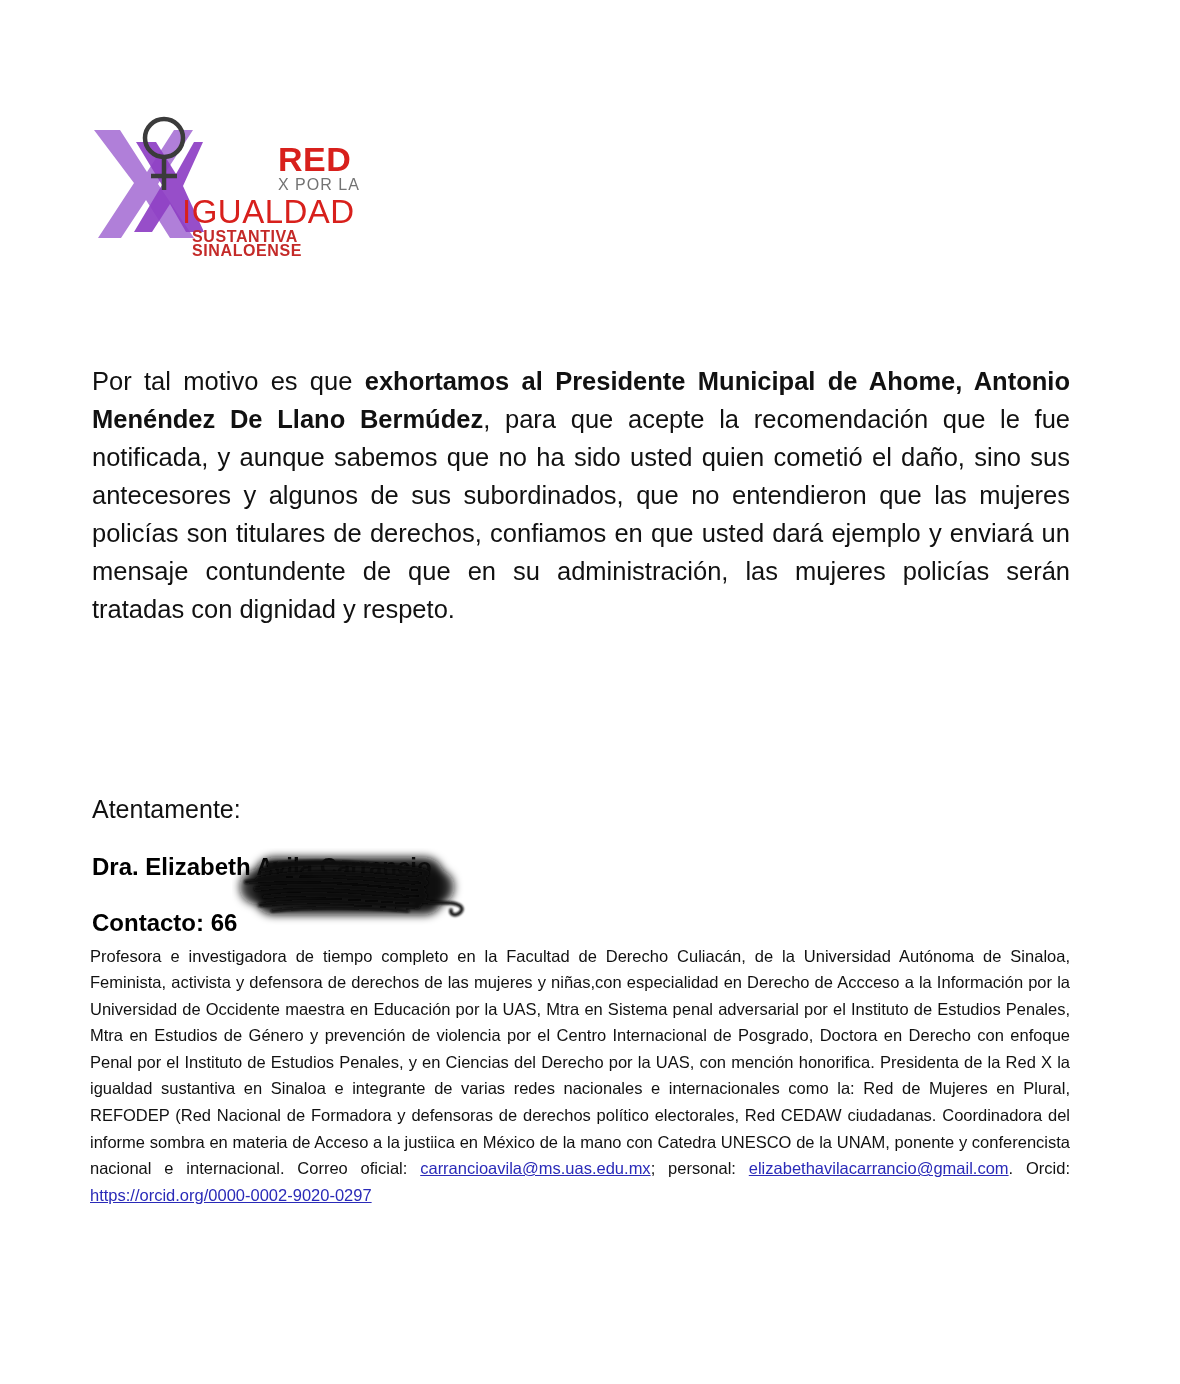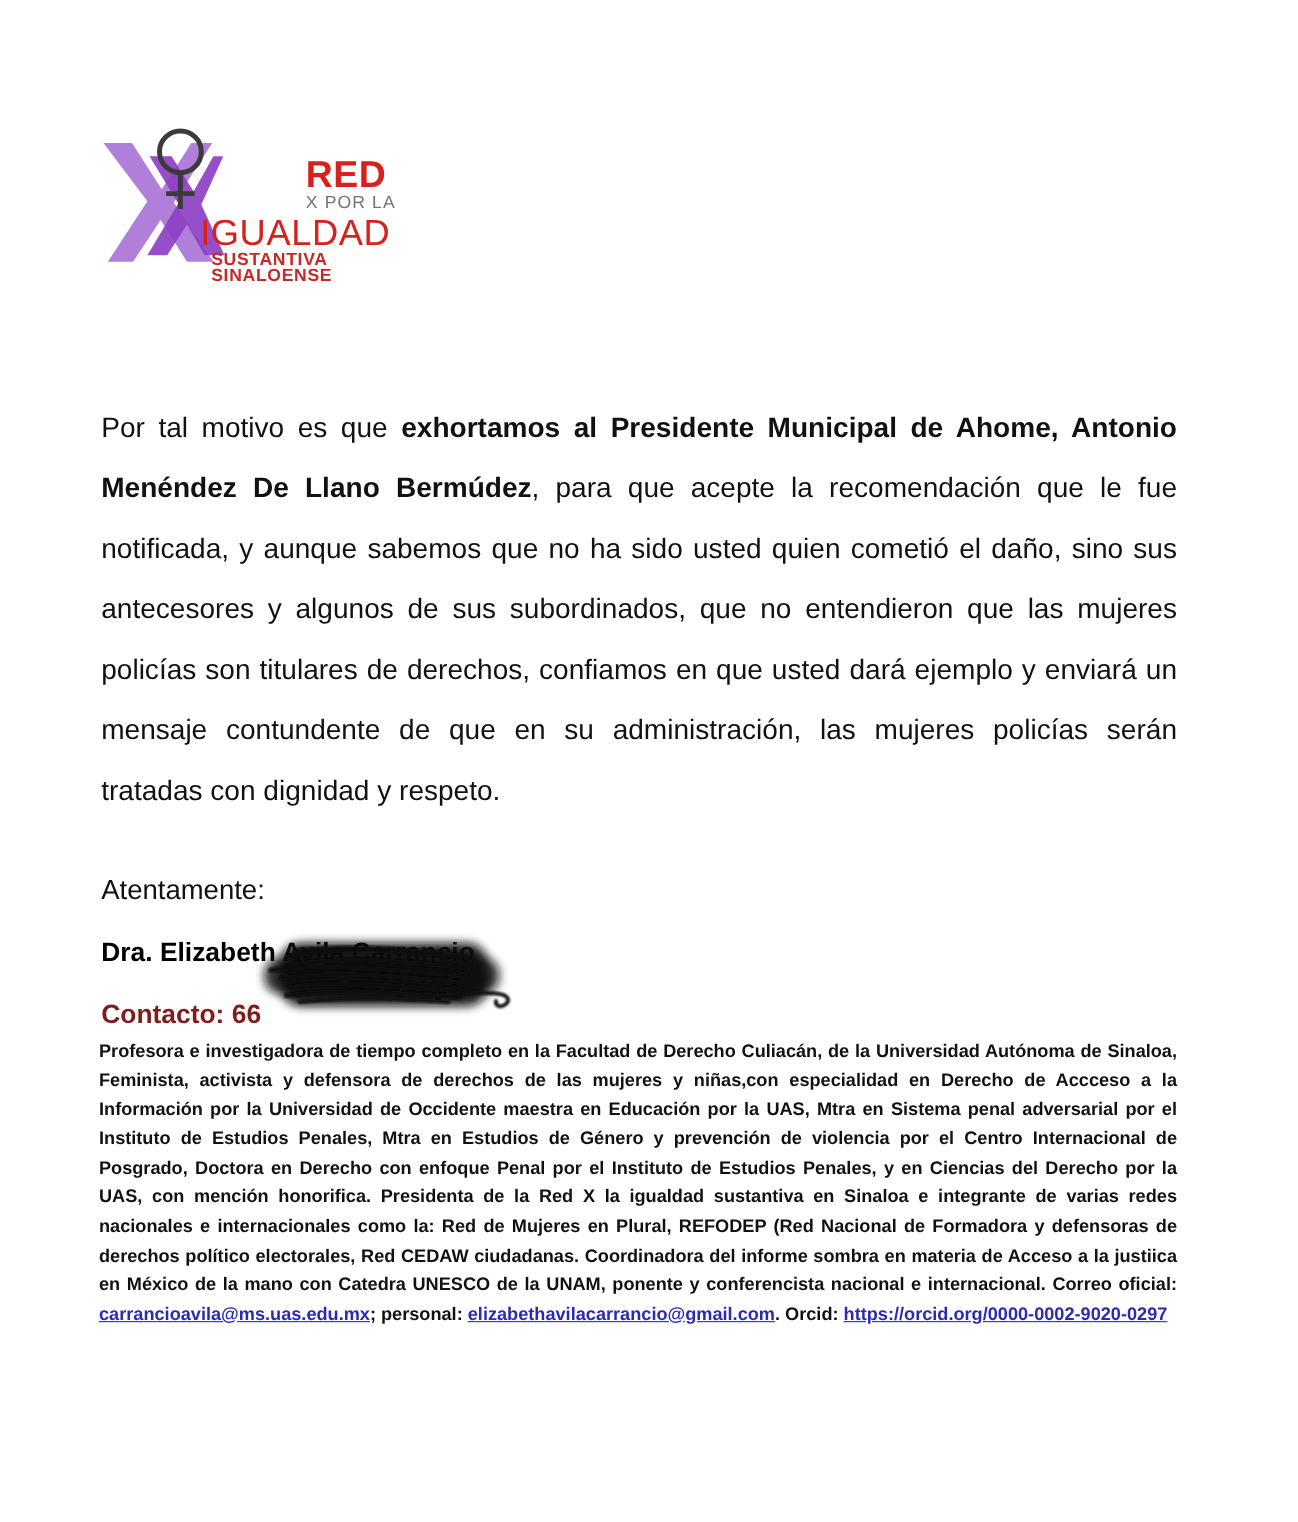--- a/index.html
+++ b/index.html
@@ -84,21 +84,21 @@
     margin-left: 10px;
   }
 
   
   .body-para {
     position: absolute;
     left: 92px;
     top: 336px;
     width: 978px;
     font-size: 25.5px;
-    line-height: 55px;
+    line-height: 38px;
     text-align: justify;
     text-justify: inter-word;
     font-weight: 400;
     color: #111111;
   }
   .body-para b { font-weight: 700; }
 
   
   .closing {
     position: absolute;
@@ -117,21 +117,21 @@
     font-size: 24px;
     line-height: 30px;
     font-weight: 700;
     color: #000;
     margin: 0 0 26px 0;
   }
   .closing-contact {
     font-size: 24px;
     line-height: 30px;
     font-weight: 700;
-    color: #7f1d1d;
+    color: #000000;
     margin: 0;
     position: relative;
   }
 
   
   .redaction {
     position: absolute;
     left: 232px;
     top: 848px;
     width: 260px;
@@ -143,21 +143,21 @@
   .bio-para {
     position: absolute;
     left: 90px;
     top: 926px;
     width: 980px;
     font-size: 16.5px;
     line-height: 26.6px;
     text-align: justify;
     text-justify: inter-word;
     color: #111111;
-    font-weight: 700;
+    font-weight: 400;
   }
   .bio-para a,
   .link {
     color: #2a2ab8;
     text-decoration: underline;
   }
 </style>
 </head>
 <body>
 

